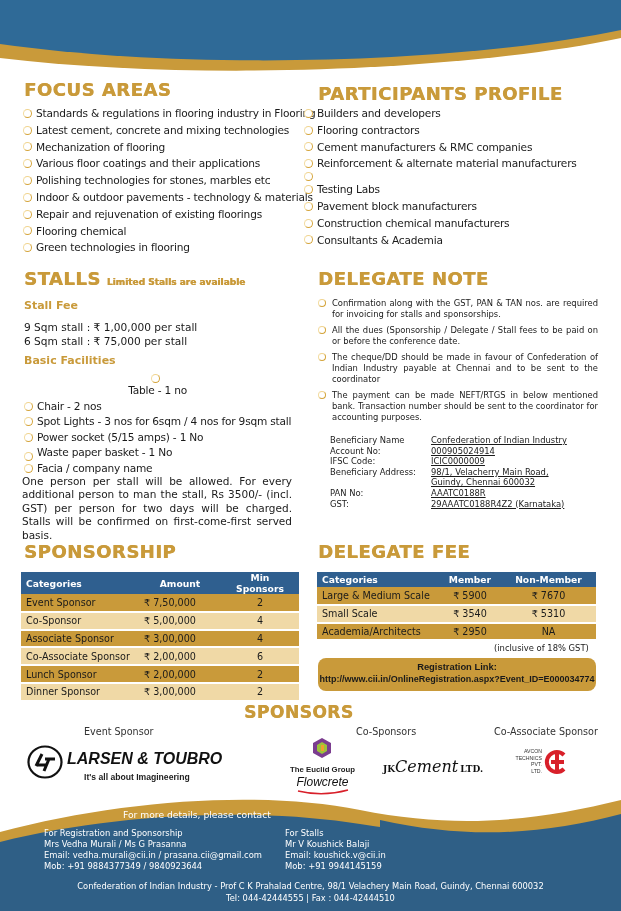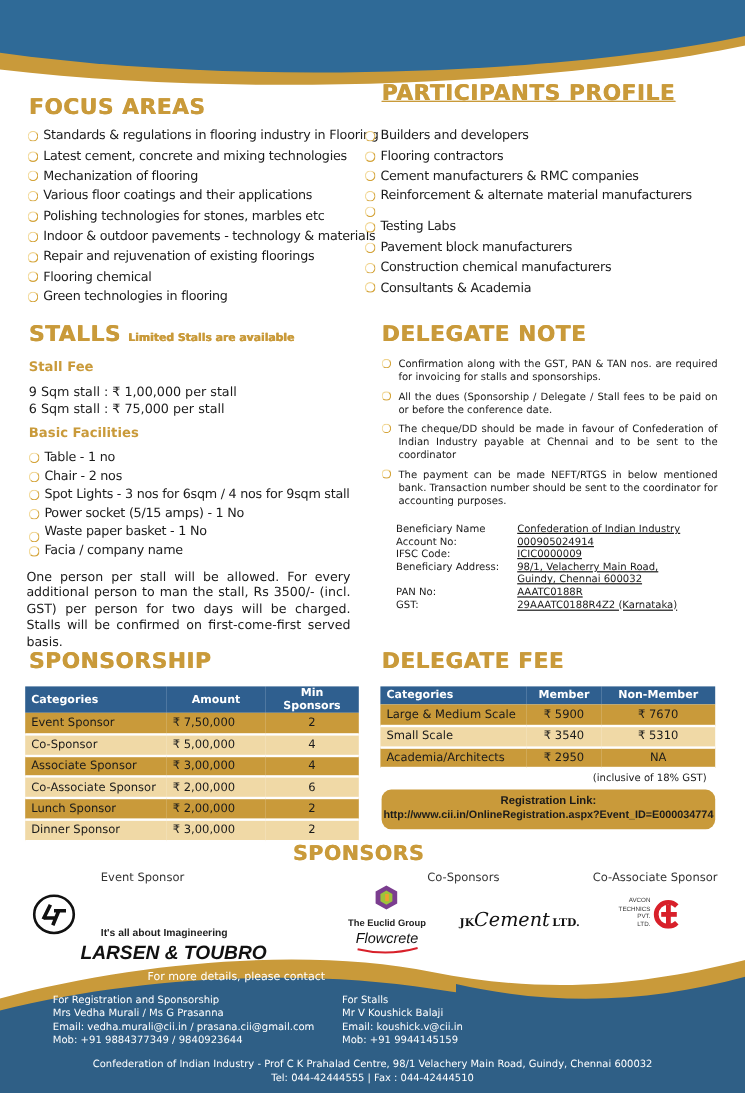--- a/index.html
+++ b/index.html
@@ -125,21 +125,21 @@
   <li>
       <span class="bullet"></span>
       <span>Flooring chemical</span>
     </li>
   <li>
       <span class="bullet"></span>
       <span>Green technologies in flooring</span>
     </li>
 </ul>
 
-<div class="heading" style="left:318px;top:68px;text-decoration:underline;">PARTICIPANTS PROFILE</div>
+<div class="heading" style="left:318px;top:84px;">PARTICIPANTS PROFILE</div>
 <ul class="blist" style="left:304px;top:105px;">
   <li>
       <span class="bullet"></span>
       <span>Builders and developers</span>
     </li>
   <li>
       <span class="bullet"></span>
       <span>Flooring contractors</span>
     </li>
   <li>
@@ -170,21 +170,21 @@
       <span>Consultants &amp; Academia</span>
     </li>
 </ul>
 
 <div class="heading" style="left:24px;top:269px;"><span>STALLS</span><small>Limited Stalls are available</small></div>
 <div class="subheading" style="left:24px;top:299px;">Stall Fee</div>
 <div class="plain" style="left:24px;top:320px;">9 Sqm stall : ₹ 1,00,000 per stall</div>
 <div class="plain" style="left:24px;top:334px;">6 Sqm stall : ₹ 75,000 per stall</div>
 <div class="subheading" style="left:24px;top:354px;">Basic Facilities</div>
 <ul class="blist" style="left:24px;top:374px;">
-  <li style="line-height:15.5px;">
+  <li style="line-height:15.5px;flex-direction:column;">
       <span class="bullet"></span>
       <span>Table - 1 no</span>
     </li>
   <li style="line-height:15.5px;">
       <span class="bullet"></span>
       <span>Chair - 2 nos</span>
     </li>
   <li style="line-height:15.5px;">
       <span class="bullet"></span>
       <span>Spot Lights - 3 nos for 6sqm / 4 nos for 9sqm stall</span>
@@ -321,21 +321,21 @@
 <div class="heading" style="left:244px;top:702px;font-size:17px;">SPONSORS</div>
 <div class="spons-label" style="left:84px;top:726px;">Event Sponsor</div>
 <div class="spons-label" style="left:356px;top:726px;">Co-Sponsors</div>
 <div class="spons-label" style="left:494px;top:726px;">Co-Associate Sponsor</div>
 
 <div style="position:absolute;left:27px;top:744px;width:200px;height:42px;">
   <svg style="position:absolute;left:0;top:0;" width="36" height="36" viewBox="0 0 36 36">
     <ellipse cx="18" cy="18" rx="16.5" ry="15.5" fill="none" stroke="#111" stroke-width="2.2"></ellipse>
     <path d="M9,22 L15,10 M10,21 L20,21 M18,15 L28,15 M22,15 L17,27" stroke="#111" stroke-width="3" fill="none"></path>
   </svg>
-  <div style="position:absolute;left:40px;top:6px;font-family:'Liberation Sans',sans-serif;font-weight:bold;font-style:italic;font-size:16px;color:#111;white-space:nowrap;margin-top:36px;">LARSEN &amp; TOUBRO</div>
+  <div style="position:absolute;left:40px;top:6px;font-family:'Liberation Sans',sans-serif;font-weight:bold;font-style:italic;font-size:16px;color:#111;white-space:nowrap;">LARSEN &amp; TOUBRO</div>
   <div style="position:absolute;left:57px;top:28px;font-family:'Liberation Sans',sans-serif;font-weight:bold;font-size:8.6px;color:#222;white-space:nowrap;">It's all about Imagineering</div>
 </div>
 
 <div style="position:absolute;left:280px;top:737px;width:85px;height:60px;">
   <svg style="position:absolute;left:32px;top:0;" width="20" height="22" viewBox="0 0 20 22">
     <polygon points="10,1 19,6 19,16 10,21 1,16 1,6" fill="#7b3d8f"></polygon>
     <polygon points="10,5 15,8 15,14 10,17 5,14 5,8" fill="#9cc43a"></polygon>
     <rect x="9" y="8" width="3" height="6" fill="#f0a030"></rect>
   </svg>
   <div style="position:absolute;left:0;top:28px;width:85px;text-align:center;font-family:'Liberation Sans',sans-serif;font-weight:bold;font-size:7.8px;color:#222;">The Euclid Group</div>

